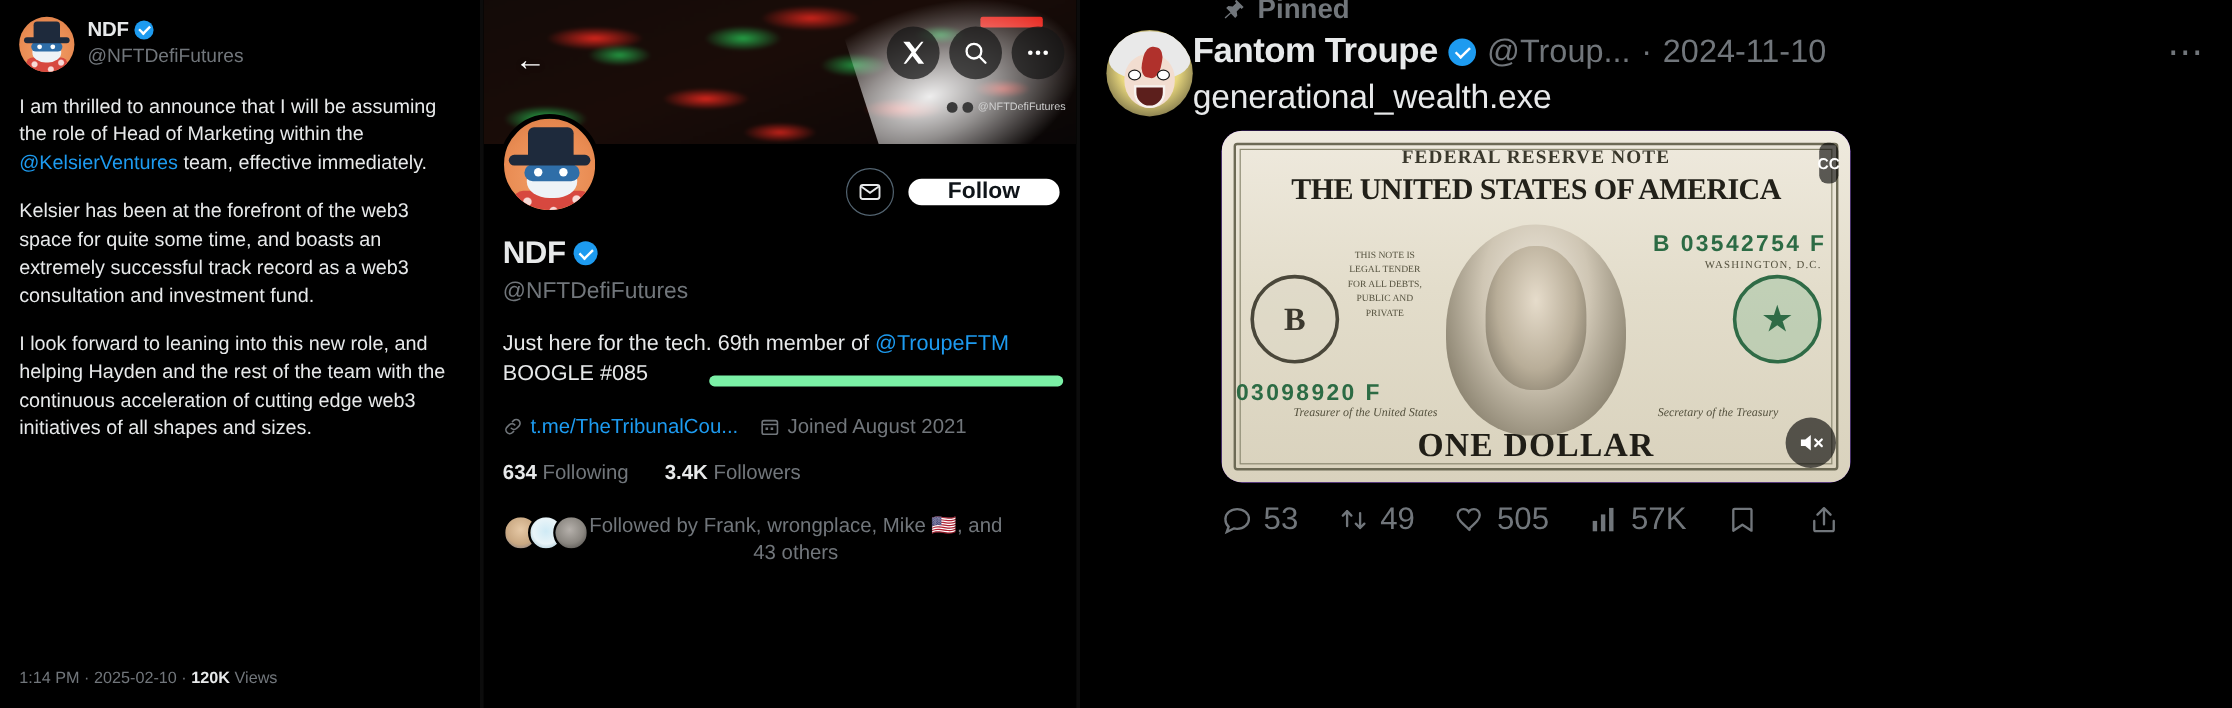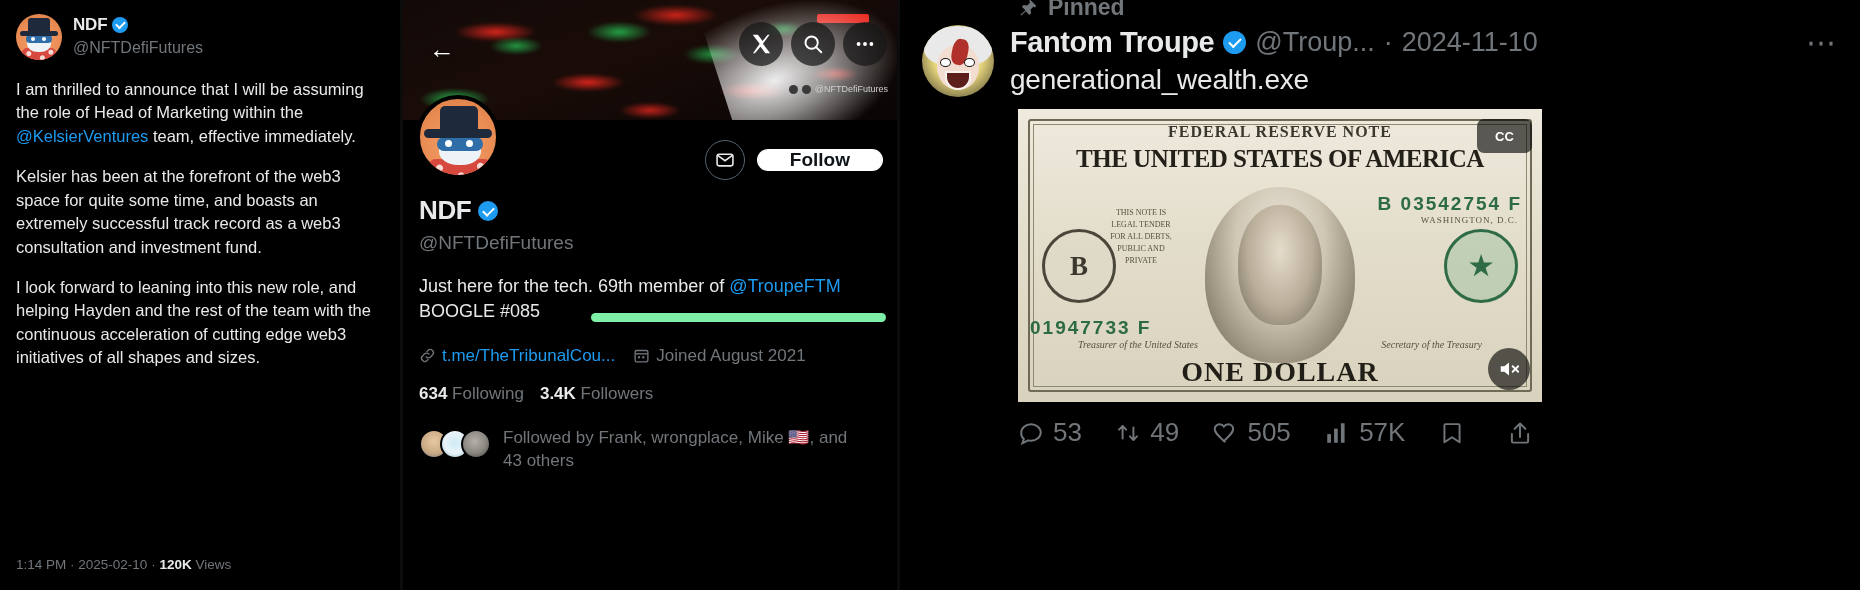--- a/index.html
+++ b/index.html
@@ -137,60 +137,60 @@
   .pr-handle{ color:#71767b; font-size:19px; margin-top:6px; }
   .pr-bio{ color:#e7e9ea; font-size:18px; line-height:1.38; margin-top:20px; position:relative; }
   .pr-bio .mention{ color:#1d9bf0; }
   .highlight-bar{
     position:absolute; left:172px; top:39px; width:295px; height:9px; border-radius:5px;
     background:#7bf0a6; filter:blur(.6px);
   }
   .pr-meta{ display:flex; align-items:center; gap:18px; color:#71767b; font-size:17px; margin-top:22px; }
   .pr-meta .item{ display:flex; align-items:center; gap:6px; }
   .pr-link{ color:#1d9bf0; }
-  .pr-stats{ display:flex; gap:16px; color:#71767b; font-size:17px; margin-top:18px; }
+  .pr-stats{ display:flex; gap:30px; color:#71767b; font-size:17px; margin-top:18px; }
   .pr-stats b{ color:#e7e9ea; font-weight:700; }
-  .followed-by{ display:flex; align-items:flex-start; gap:12px; margin-top:22px; }
+  .followed-by{ display:flex; align-items:flex-start; margin-top:22px;text-align:center; }
   .fb-avatars{ display:flex; flex:0 0 auto; padding-top:3px; }
   .fb-av{ width:30px;height:30px;border-radius:50%;border:2px solid #000;margin-left:-9px; }
   .fb-av:first-child{ margin-left:0; }
   .fb-av.a1{ background:radial-gradient(circle at 50% 40%,#e6c9a6 0%,#c9a882 60%,#6b6f86 100%); }
   .fb-av.a2{ background:radial-gradient(circle at 50% 45%,#cfeaf5 0%,#e9f4f8 55%,#8fb7c8 100%); }
   .fb-av.a3{ background:radial-gradient(circle at 45% 40%,#b5b0ab 0%,#8a8680 55%,#3d3b39 100%); }
   .fb-text{ color:#71767b; font-size:17px; line-height:1.36; }
 
   
   .panel-pinned{ flex:1; height:590px; background:#000; position:relative; padding:0 22px; overflow:hidden; }
   .pinned-label{
     display:flex; align-items:center; gap:10px; color:#71767b; font-size:23px; font-weight:700;
     padding-left:96px; margin-top:-6px;
   }
   .pin-icon{ display:inline-block; color:#71767b; }
-  .pt-head{ display:flex; align-items:flex-start; gap:16px; margin-top:4px; }
+  .pt-head{ display:flex; align-items:center; margin-top:4px; }
   .avatar-ft{
     width:72px;height:72px;border-radius:50%;flex:0 0 72px;position:relative;overflow:hidden;
     background:radial-gradient(circle at 50% 45%, #f4e9a8 0%, #e8d77e 45%, #3e3a2a 100%);
   }
   .avatar-ft .hair{position:absolute;left:2px;top:1px;width:68px;height:40px;border-radius:50% 50% 40% 40%;background:#e9e9e9;}
   .avatar-ft .face{position:absolute;left:15px;top:20px;width:42px;height:45px;border-radius:46% 46% 50% 50%;background:#f2ddd0;}
   .avatar-ft .blood{position:absolute;left:30px;top:14px;width:16px;height:26px;border-radius:40%;background:#b0312c;transform:rotate(12deg);}
   .avatar-ft .eye1,.avatar-ft .eye2{position:absolute;top:33px;width:11px;height:9px;border-radius:50%;background:#fff;border:1.5px solid #1a1a1a;}
   .avatar-ft .eye1{left:18px;} .avatar-ft .eye2{left:42px;}
   .avatar-ft .mouth{position:absolute;left:23px;top:46px;width:26px;height:19px;border-radius:0 0 14px 14px;background:#5c1f1c;border:2px solid #f7f2ee;}
   .pt-names{ flex:1; min-width:0; }
   .pt-line1{ display:flex; align-items:center; gap:9px; white-space:nowrap; }
   .pt-name{ color:#e7e9ea; font-size:29px; font-weight:700; letter-spacing:-0.4px; }
   .pt-line1 .verified{ width:23px;height:23px;flex:0 0 23px; }
   .pt-line1 .verified::after{ left:6px;top:7px;width:10px;height:5px; }
   .pt-handle,.pt-date{ color:#71767b; font-size:27px; }
   .pt-dot{ color:#71767b; font-size:27px; }
   .pt-more{ color:#71767b; font-size:30px; margin-left:auto; letter-spacing:2px; padding-left:12px; }
   .pt-text{ color:#e7e9ea; font-size:28px; margin-top:4px; letter-spacing:-0.2px; }
 
-  .media-wrap{ position:relative; margin:12px 0 0 96px; width:524px; height:293px; border-radius:0; overflow:hidden; background:#6d28d9; }
+  .media-wrap{ position:relative; margin:12px 0 0 96px; width:524px; height:293px; border-radius:17px; overflow:hidden; background:#6d28d9; }
   .bill{
     position:absolute; inset:0;
     background:linear-gradient(#efeade,#e3ddcb 45%,#d9d2bd);
     display:flex; align-items:center; justify-content:center;
   }
   .bill .frame{ position:absolute; inset:10px; border:2px solid #6d6a55; border-radius:3px; }
   .bill .frame2{ position:absolute; inset:15px; border:1px solid #8d8a72; }
   .bill .top-line{
     position:absolute; top:14px; left:0; right:0; text-align:center;
     font-family:"Liberation Serif", serif; font-weight:700; font-size:16px; color:#3a382c; letter-spacing:1px;
@@ -215,30 +215,30 @@
     font-family:"Liberation Serif",serif;font-weight:700;font-size:27px;
   }
   .bill .seal-l{ left:24px; border:3px solid #4a473a; color:#3b382e; background:rgba(220,214,198,.4); }
   .bill .seal-r{ right:24px; border:3px solid #2f6b46; color:#2f6b46; background:rgba(120,180,140,.32); }
   .bill .sn1,.bill .sn2{
     position:absolute; font-family:Liberation Sans, sans-serif; font-weight:700; font-size:19px; color:#2c6b44; letter-spacing:2px;
   }
   .bill .sn1{ right:20px; top:84px; }
   .bill .sn2{ left:12px; top:208px; }
   .bill .wash{ position:absolute; right:24px; top:106px; font-family:"Liberation Serif",serif; font-size:9px; color:#55523f; letter-spacing:1px; }
-  .bill .legal{ position:absolute; left:91px; top:98px; font-family:"Liberation Serif",serif; font-size:8px; color:#55523f; line-height:1.5; width:64px; text-align:center; }
+  .bill .legal{ position:absolute; left:104px; top:98px; font-family:"Liberation Serif",serif; font-size:8px; color:#55523f; line-height:1.5; width:64px; text-align:center; }
   .bill .bottom{
     position:absolute; bottom:14px; left:0; right:0; text-align:center;
     font-family:"Liberation Serif",serif; font-weight:700; font-size:28px; color:#201e17; letter-spacing:1px;
   }
   .bill .sig1{ position:absolute; left:60px; bottom:52px; font-family:"Liberation Serif",serif; font-style:italic; font-size:10px; color:#55523f; }
   .bill .sig2{ position:absolute; right:60px; bottom:52px; font-family:"Liberation Serif",serif; font-style:italic; font-size:10px; color:#55523f; }
 
   .cc-badge{
-    position:absolute; right:10px; top:10px; width:55px;height:34px;border-radius:7px;
+    position:absolute; right:10px; top:10px; width:16px;height:34px;border-radius:7px;
     background:rgba(0,0,0,.62); color:#fff; font-size:13px; font-weight:700;
     display:flex; align-items:center; justify-content:center;
   }
   .mute-badge{
     position:absolute; right:12px; bottom:12px; width:42px;height:42px;border-radius:50%;
     background:rgba(0,0,0,.62); color:#fff;
     display:flex; align-items:center; justify-content:center;
   }
 
   .pt-actions{
@@ -443,21 +443,21 @@
       <div class="bill">
         <div class="frame"></div>
         <div class="frame2"></div>
         <div class="top-line">FEDERAL RESERVE NOTE</div>
         <div class="title">THE UNITED STATES OF AMERICA</div>
         <div class="legal">THIS NOTE IS LEGAL TENDER FOR ALL DEBTS, PUBLIC AND PRIVATE</div>
         <div class="portrait"></div>
         <div class="seal-l">B</div>
         <div class="seal-r">★</div>
         <div class="sn1">B 03542754 F</div>
-        <div class="sn2">01947733 F</div>
+        <div class="sn2">03098920 F</div>
         <div class="wash">WASHINGTON, D.C.</div>
         <div class="sig1">Treasurer of the United States</div>
         <div class="sig2">Secretary of the Treasury</div>
         <div class="bottom">ONE DOLLAR</div>
       </div>
       <div class="cc-badge">CC</div>
       <div class="mute-badge">
         <svg width="22" height="22" viewBox="0 0 24 24">
             <path fill="currentColor" d="M3 9v6h4l5 4V5L7 9H3z"></path>
             <line x1="16" y1="9" x2="22" y2="15" stroke="currentColor" stroke-width="2" stroke-linecap="round"></line>

